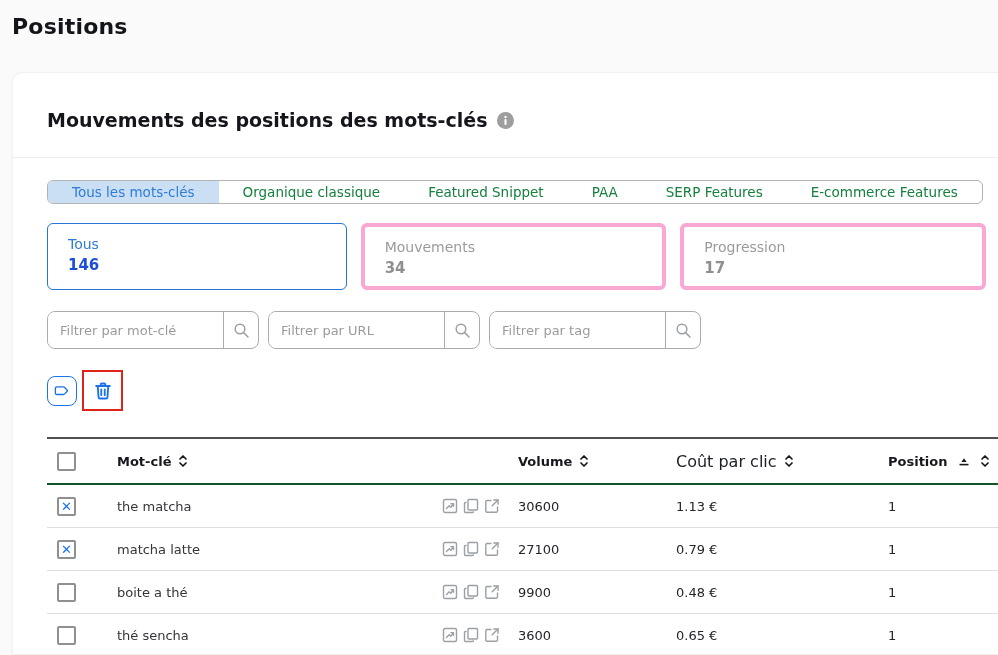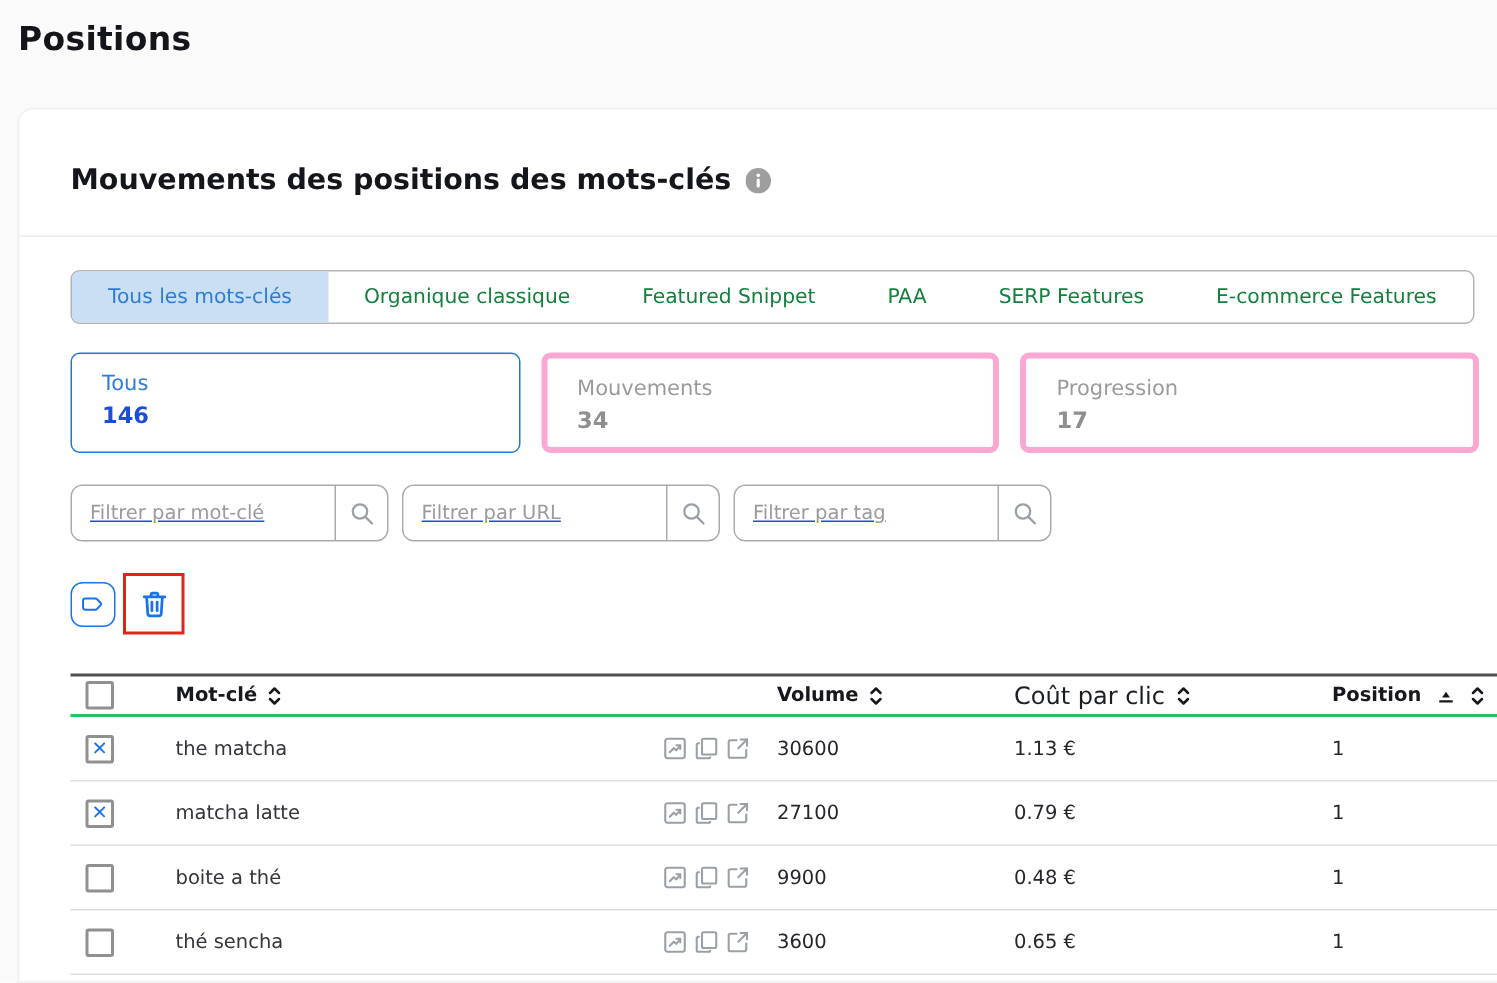--- a/index.html
+++ b/index.html
@@ -24,21 +24,21 @@
   .card-heading-row {
     display: flex; align-items: center; gap: 10px;
     padding: 32px 0 0 34px; height: 62px;
   }
   .card-heading { font-size: 19px; font-weight: 700; color: #15161c; }
   .info-badge { width: 17px; height: 17px; flex: 0 0 auto; cursor: pointer; }
   .divider { margin-top: 22px; height: 1px; background: #ececec; width: 100%; }
 
   
   .tabbar {
-    margin: 22px 0 0 34px; display: inline-flex; height: 36px;
+    margin: 22px 0 0 34px; display: inline-flex; height: 24px;
     border: 1px solid #b3b3b3; border-radius: 6px; overflow: hidden; background: #fff; justify-content: center;
   }
   .tab {
     display: flex; align-items: center; padding: 0 24px;
     font-size: 13.5px; color: #15803d; cursor: pointer; white-space: nowrap;
   }
   .tab.active { background: #cadff3; color: #2e7cd6; }
 
   
   .stats { display: flex; gap: 14px; margin: 19px 12px 0 34px; }
@@ -53,21 +53,21 @@
   .stat-card.active .stat-value { color: #1d4ed8; }
 
   
   .filters { display: flex; gap: 9px; margin: 21px 0 0 34px; }
   .filter-box {
     width: 212px; height: 38px; border: 1px solid #ababab; border-radius: 8px;
     display: flex; align-items: stretch; background: #fff; overflow: hidden;
   }
   .filter-box input {
     flex: 1; border: none; outline: none; padding: 0 10px 0 12px;
-    font-size: 13px; font-family: inherit; color: #1d4ed8; min-width: 0; text-decoration: underline;
+    font-size: 13px; font-family: inherit; color: #1d4ed8; min-width: 0;
   }
   .filter-box input::placeholder { color: #9b9b9b; }
   .filter-search {
     width: 35px; border-left: 1px solid #ababab;
     display: flex; align-items: center; justify-content: center; cursor: pointer;
   }
 
   
   .actions { display: flex; align-items: center; margin: 21px 0 0 34px; height: 41px; }
   .tag-btn {
@@ -80,22 +80,22 @@
   }
   .trash-btn {
     width: 32px; height: 32px; border: none; background: #fff;
     display: flex; align-items: center; justify-content: center; cursor: pointer;
   }
 
   
   .table { margin: 26px 0 0 34px; width: 952px; }
   .t-head {
     display: grid; grid-template-columns: 60px 335px 60px 165px 212px 1fr;
-    align-items: center; height: 29px;
-    border-top: 2px solid #4f4f4f; border-bottom: 2px solid #22c55e;
+    align-items: center; height: 48px;
+    border-top: 2px solid #4f4f4f; border-bottom: 2px solid #14532d;
   }
   .t-row {
     display: grid; grid-template-columns: 60px 335px 60px 165px 212px 1fr;
     align-items: center; height: 43px; border-bottom: 1px solid #dedede;
   }
   .cell-check { padding-left: 10px; }
   .cell-kw { padding-left: 10px; font-size: 13px; color: #33353a; }
   .t-head .cell-kw, .t-head .cell-num, .t-head .cell-pos { font-weight: 700; font-size: 13px; color: #17181d; }
   .cell-kw, .head-label-wrap { display: flex; align-items: center; gap: 7px; }
   .cell-icons { display: flex; align-items: center; gap: 5px; }

